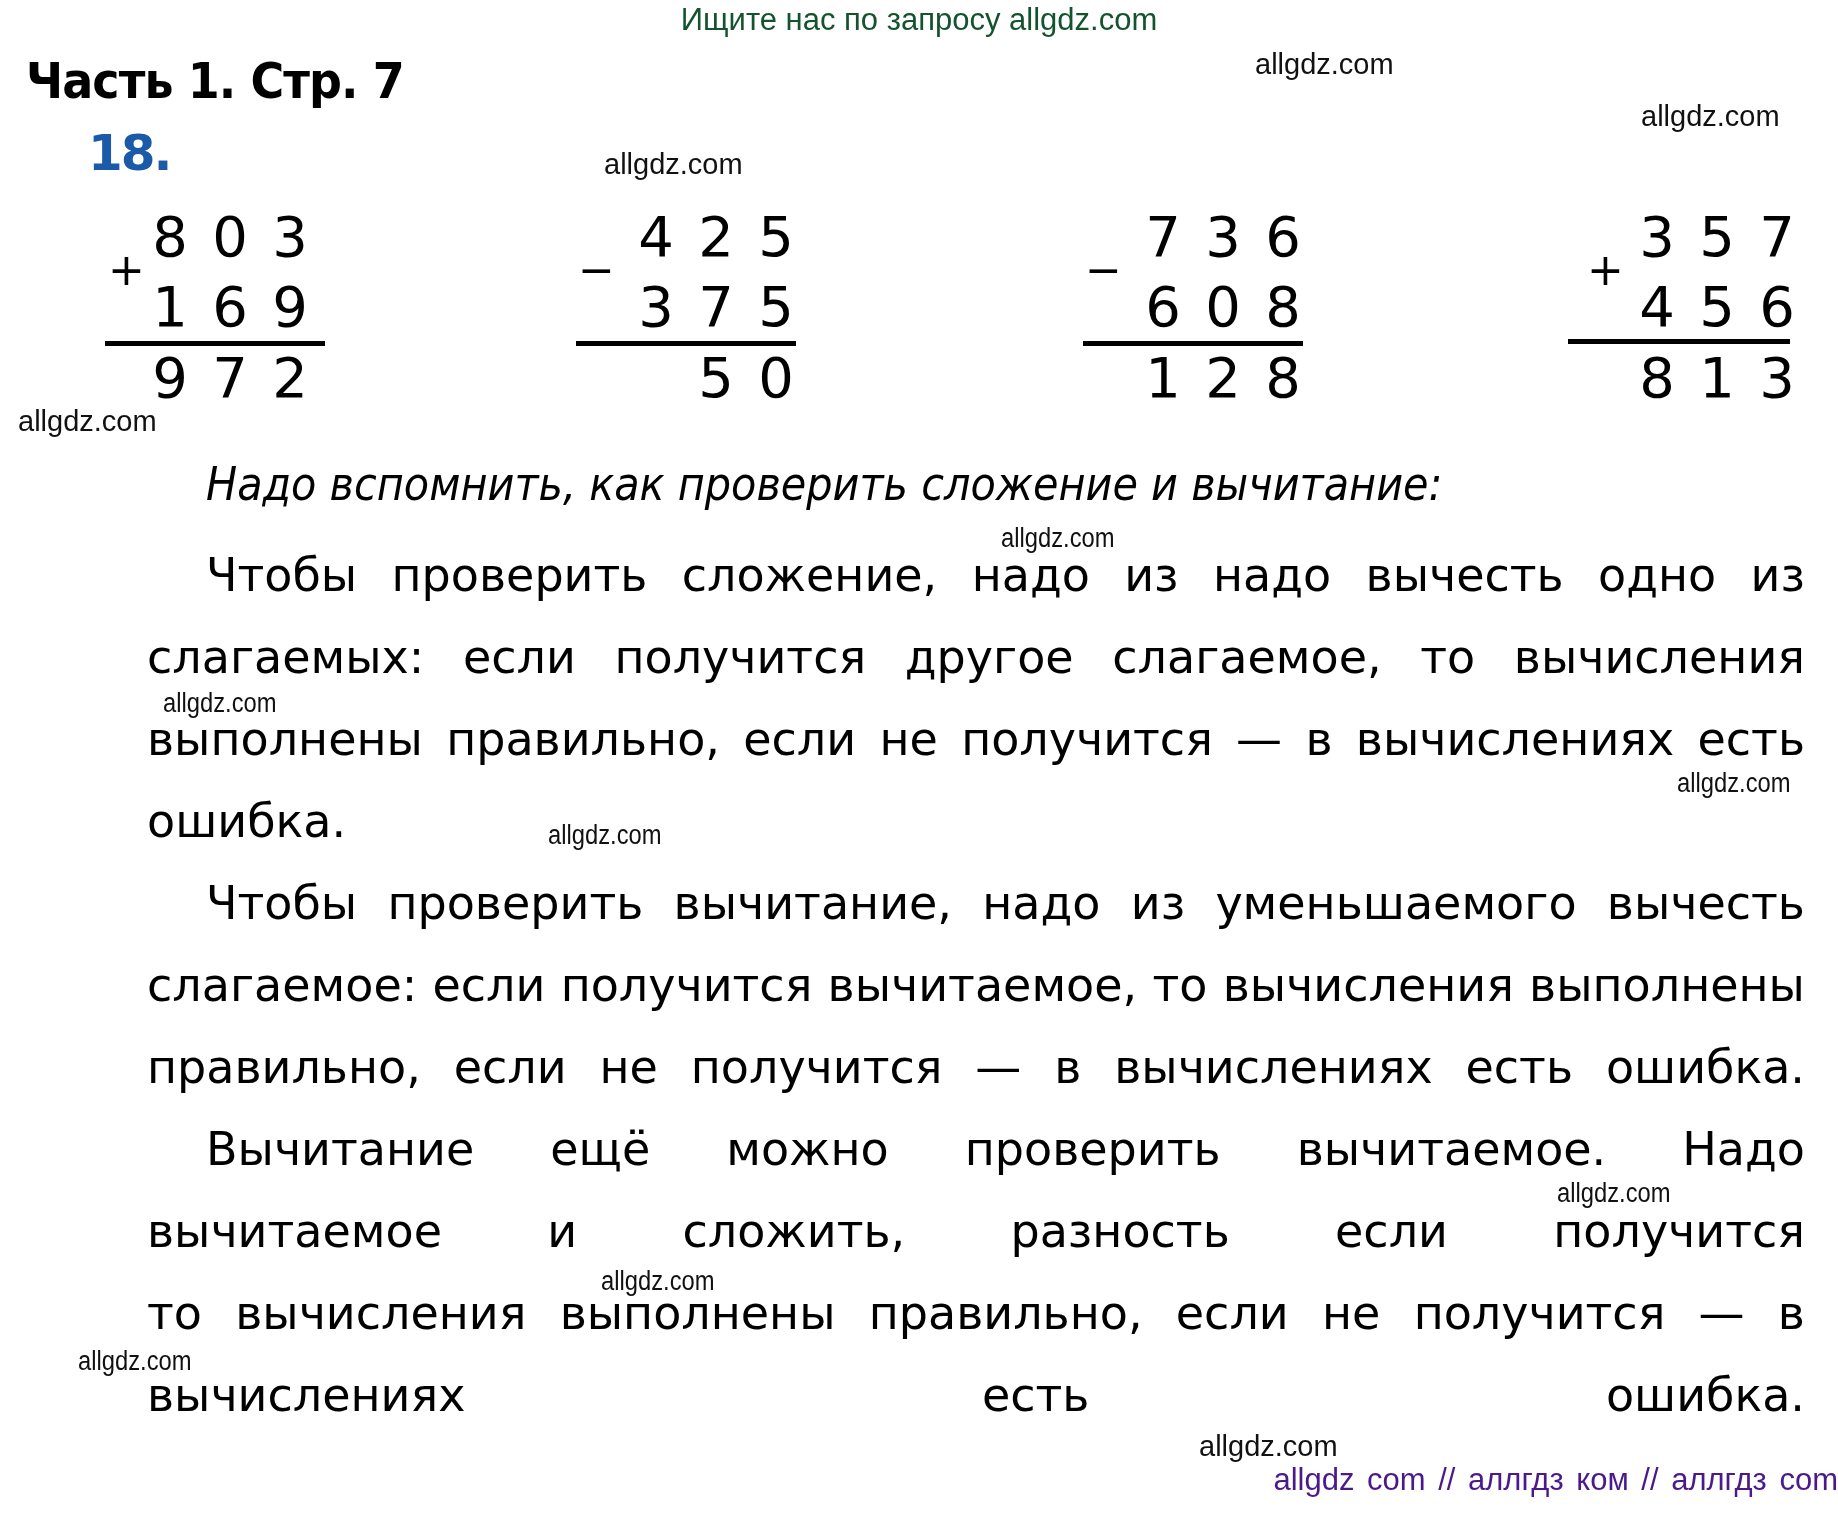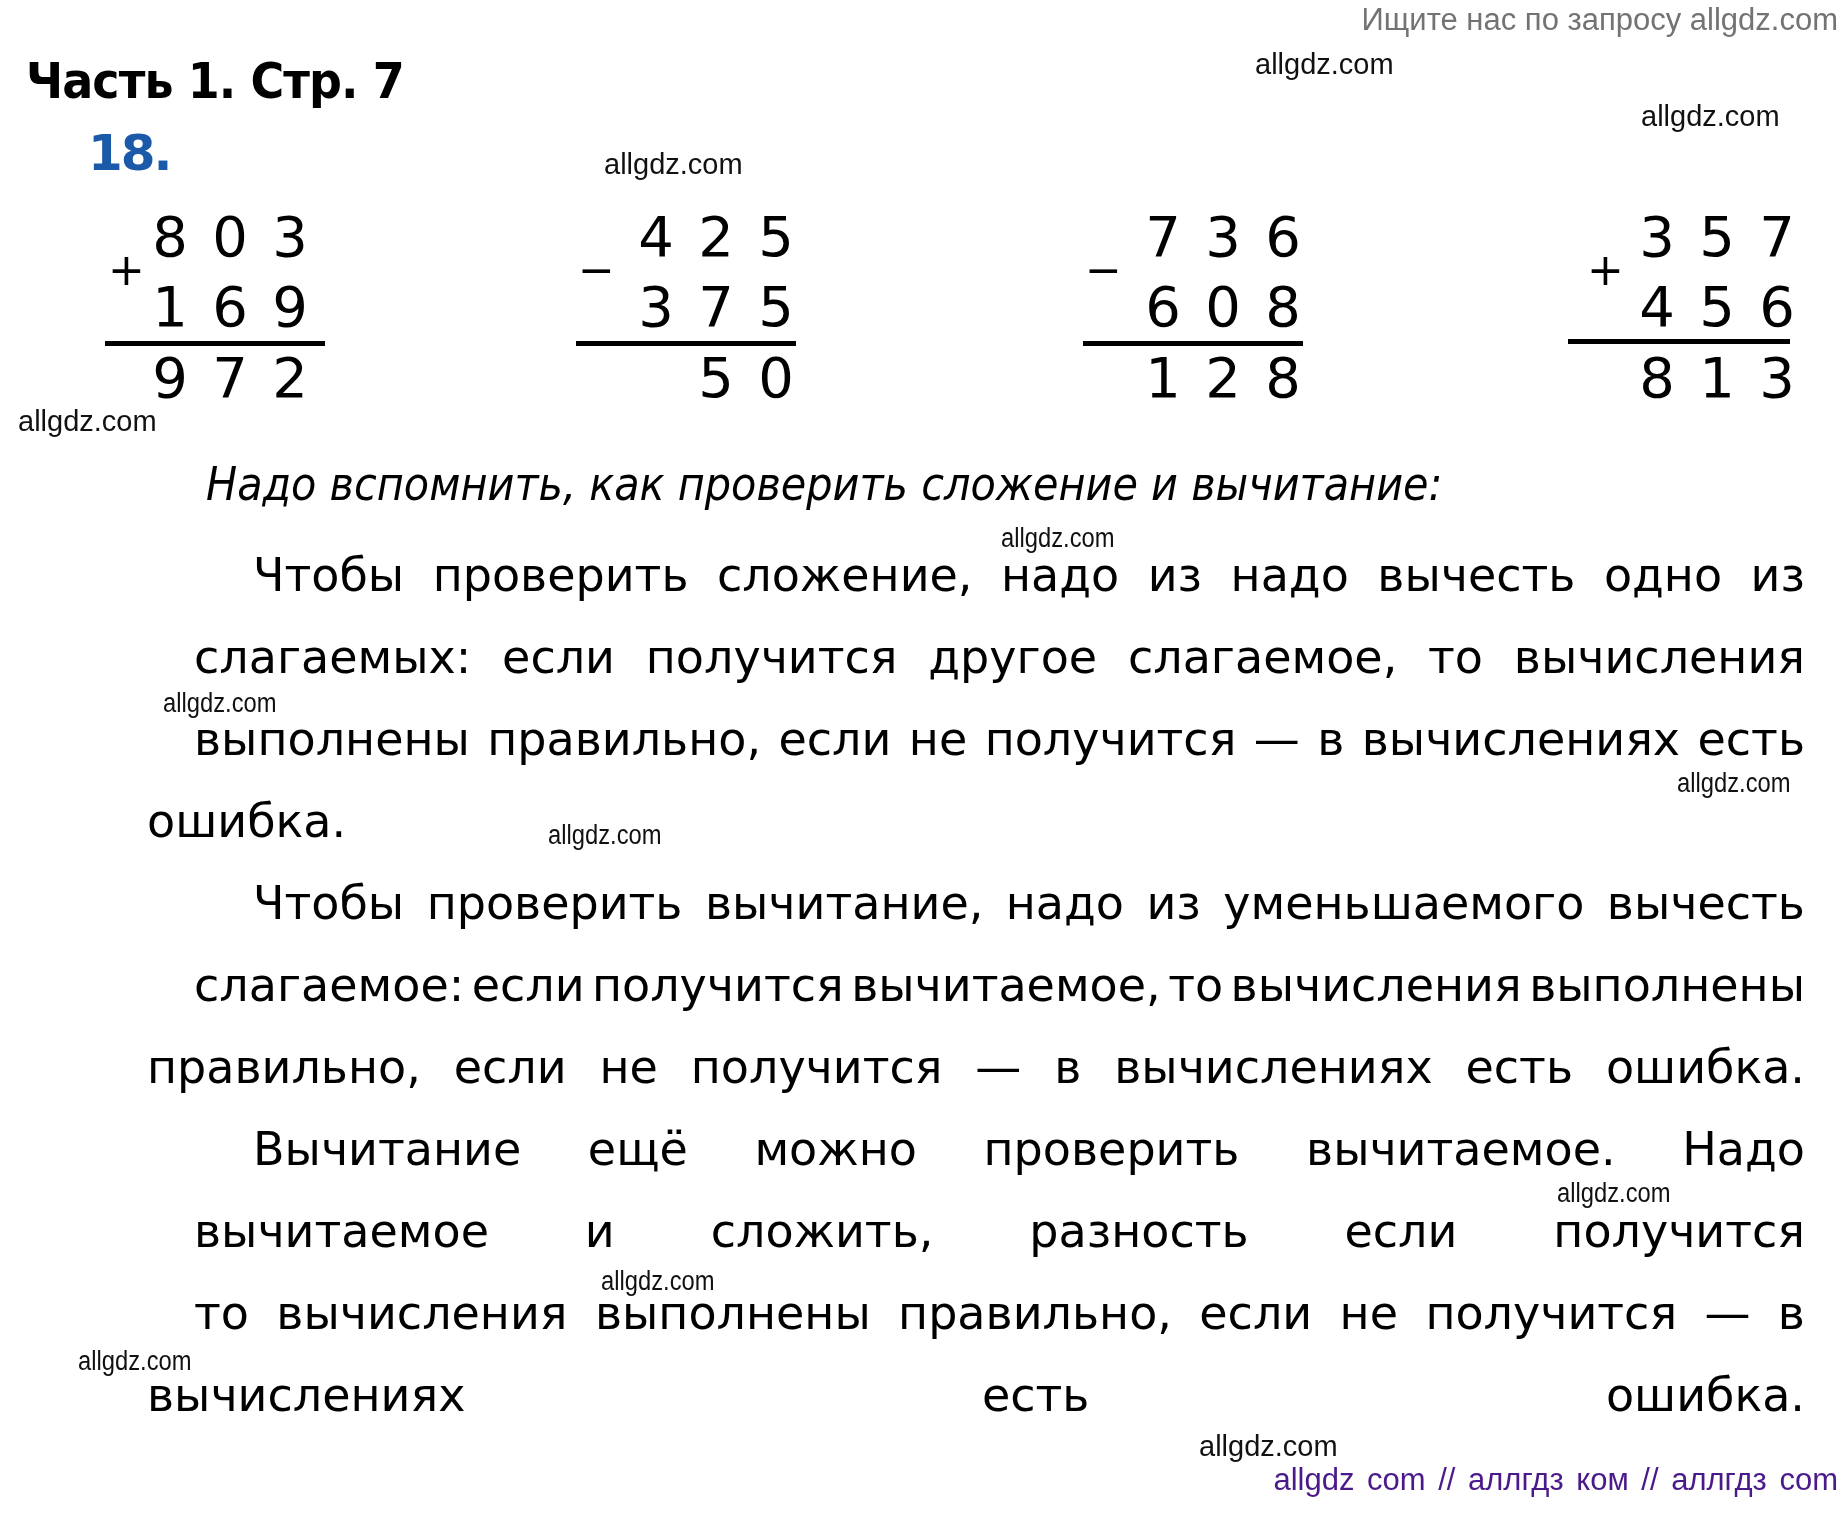--- a/index.html
+++ b/index.html
@@ -1,35 +1,35 @@
 <!DOCTYPE html>
 <html><head>
 <meta charset="utf-8">
 <style>
   html, body { margin: 0; padding: 0; background: #ffffff; }
   body { width: 1838px; height: 1516px; position: relative; overflow: hidden;
          font-family: "Liberation Sans", "DejaVu Sans", sans-serif; color: #000; }
   .abs { position: absolute; white-space: nowrap; }
-  .promo { left: 0; width: 1838px; top: 2px; text-align: right; font-size: 31px; color: #737373;
+  .promo { left: 0; width: 1838px; top: 2px; text-align: center; font-size: 31px; color: #14532d;
            font-family: "Liberation Sans", sans-serif; }
   .title { left: 26px; top: 52px; font-size: 50px; font-weight: bold; font-family: "DejaVu Sans", sans-serif; letter-spacing: -1px; transform: scaleX(0.92); transform-origin: left; }
   .task-num { left: 88px; top: 124px; font-size: 50px; font-weight: bold; color: #1a5aa8; font-family: "DejaVu Sans", sans-serif; letter-spacing: -2px; }
   .wm { font-size: 29px; color: #111; font-family: "Liberation Sans", sans-serif; }
   .wm-small { font-size: 27px; transform: scaleX(0.88); transform-origin: left; }
 
   .calc { position: absolute; width: 230px; height: 230px; }
   .calc .row { position: absolute; right: 0; height: 60px; display: flex; gap: 0; }
   .calc .d { width: 60px; text-align: center; font-size: 56px; line-height: 60px; font-family: "DejaVu Sans", sans-serif; }
   .calc .op { position: absolute; font-size: 44px; line-height: 44px; font-family: "DejaVu Sans", sans-serif; }
   .calc .rule { position: absolute; height: 5px; background: #000; }
 
   .body-text { position: absolute; left: 147px; width: 1658px; font-family: "DejaVu Sans", sans-serif;
                font-size: 46px; line-height: 82px; }
   .line { display: block; height: 82px; text-align: justify; text-align-last: justify; white-space: nowrap; }
-  .justify { display: flex; justify-content: space-between; margin-left: 47px; }
+  .justify { display: flex; justify-content: space-between; }
   .indent { padding-left: 59px; }
   .italic { font-style: italic; }
   .footer { left: 0; width: 1838px; top: 1462px; text-align: right; font-size: 31px; color: #4b1a8a;
             font-family: "Liberation Sans", sans-serif; word-spacing: 4px; }
 </style>
 </head>
 <body>
 
 <div class="abs promo">Ищите нас по запросу allgdz.com</div>
 <div class="abs title">Часть 1. Стр. 7</div>

